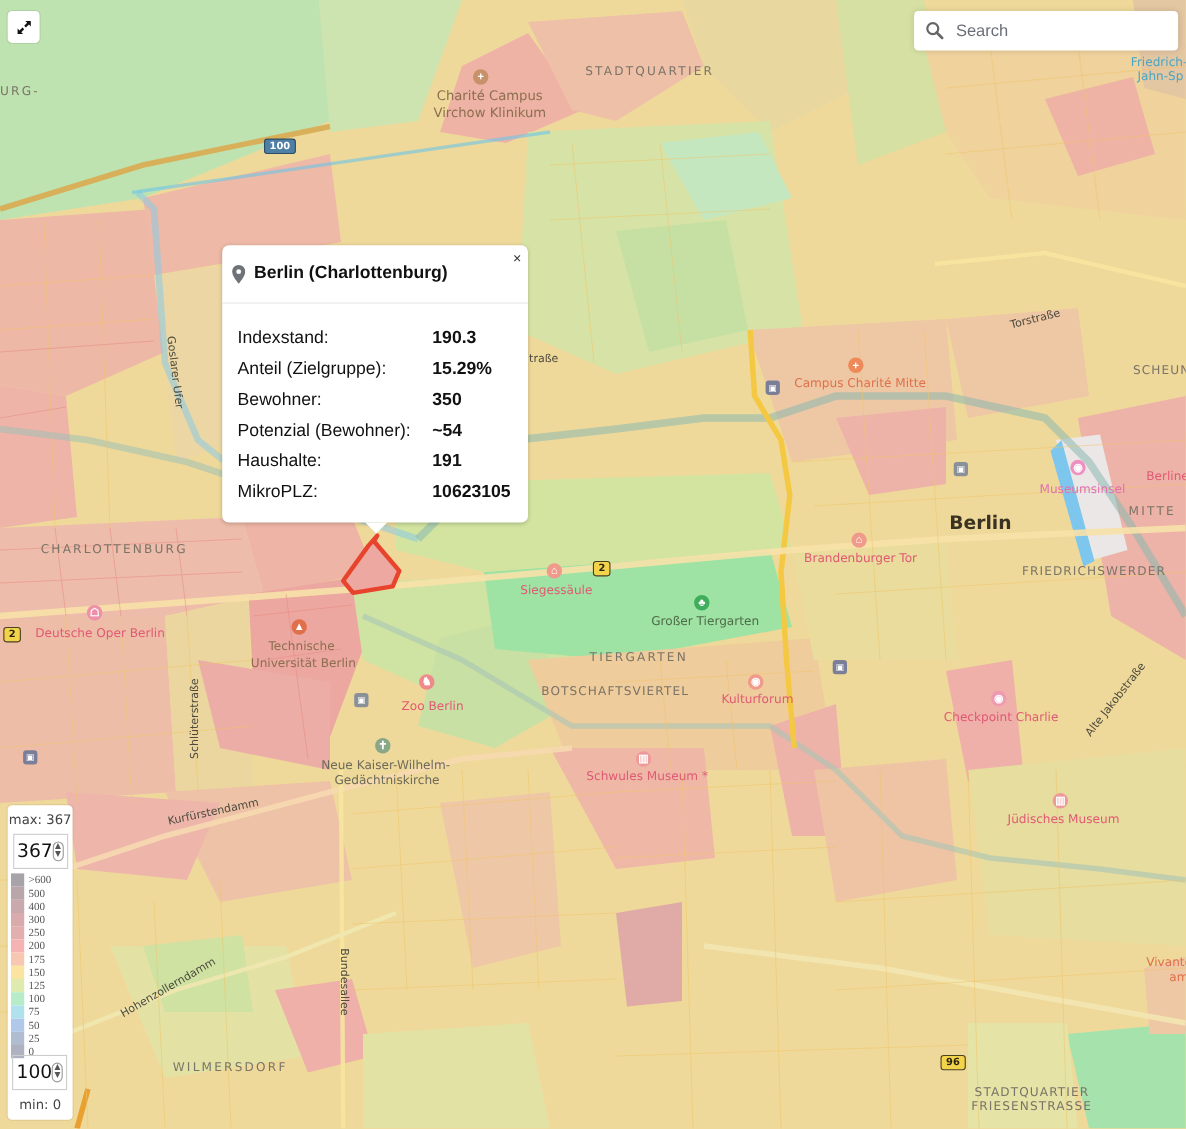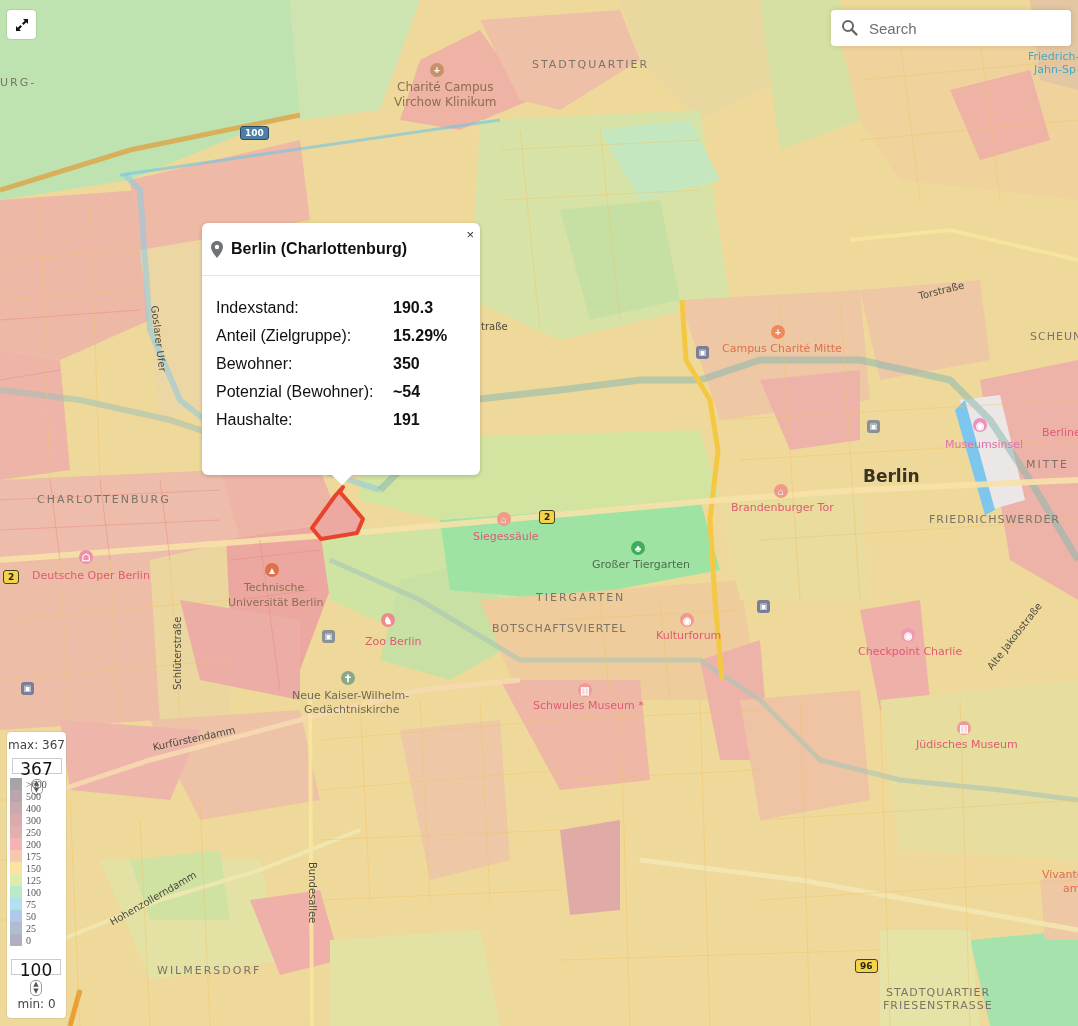--- a/index.html
+++ b/index.html
@@ -38,21 +38,21 @@
   #popup table{margin:18px 0 0 14px;border-collapse:collapse;font-size:16px;color:#111;}
   #popup td{padding:0;height:28px;}
   #popup td.k{width:177px;}
   #popup td.v{font-weight:bold;}
 
   
   #legend{position:absolute;left:7px;top:732px;width:59px;height:286px;background:#fff;border-radius:4px;box-shadow:0 0 0 1px rgba(0,0,0,0.06);}
   #legend .mx,#legend .mn{font-size:12px;color:#444;text-align:center;font-family:"DejaVu Sans",sans-serif;}
   #legend .mx{margin-top:6px;}
   #legend .mn{position:absolute;bottom:7px;width:100%;}
-  .spin{margin:6px auto 0;width:50px;height:16px;border:1px solid #ccc;display:flex;align-items:center;justify-content:space-between;box-sizing:border-box;padding:0 3px;font-size:17px;font-family:"DejaVu Sans",sans-serif;color:#111;flex-direction:column;}
+  .spin{margin:6px auto 0;width:50px;height:32px;border:1px solid #ccc;display:flex;align-items:center;justify-content:space-between;box-sizing:border-box;padding:0 3px;font-size:17px;font-family:"DejaVu Sans",sans-serif;color:#111;}
   .spin .arr{width:10px;height:16px;border:1px solid #999;border-radius:5px;font-size:7px;line-height:7px;text-align:center;color:#555;}
   #scale{margin:4px 0 0 3px;}
   .srow{display:flex;align-items:center;height:12px;}
   .sw{width:12px;height:12px;}
   .sl{font-size:10px;color:#555;margin-left:4px;font-family:Liberation Serif, serif;}
   #legend .spin.bottom{position:absolute;left:4px;top:227px;margin:0;}
 </style>
 </head>
 <body>
 
@@ -267,20 +267,24 @@
           <td class="v">350</td>
         </tr>
     <tr>
           <td class="k">Potenzial (Bewohner):</td>
           <td class="v">~54</td>
         </tr>
     <tr>
           <td class="k">Haushalte:</td>
           <td class="v">191</td>
         </tr>
+    <tr>
+          <td class="k">MikroPLZ:</td>
+          <td class="v">10623105</td>
+        </tr>
   </tbody>
     </table>
 </div>
 
 <div id="legend">
   <div class="mx">max: 367</div>
   <div class="spin">
     <span>367</span>
     <span class="arr">▲<br>▼</span>
   </div>

